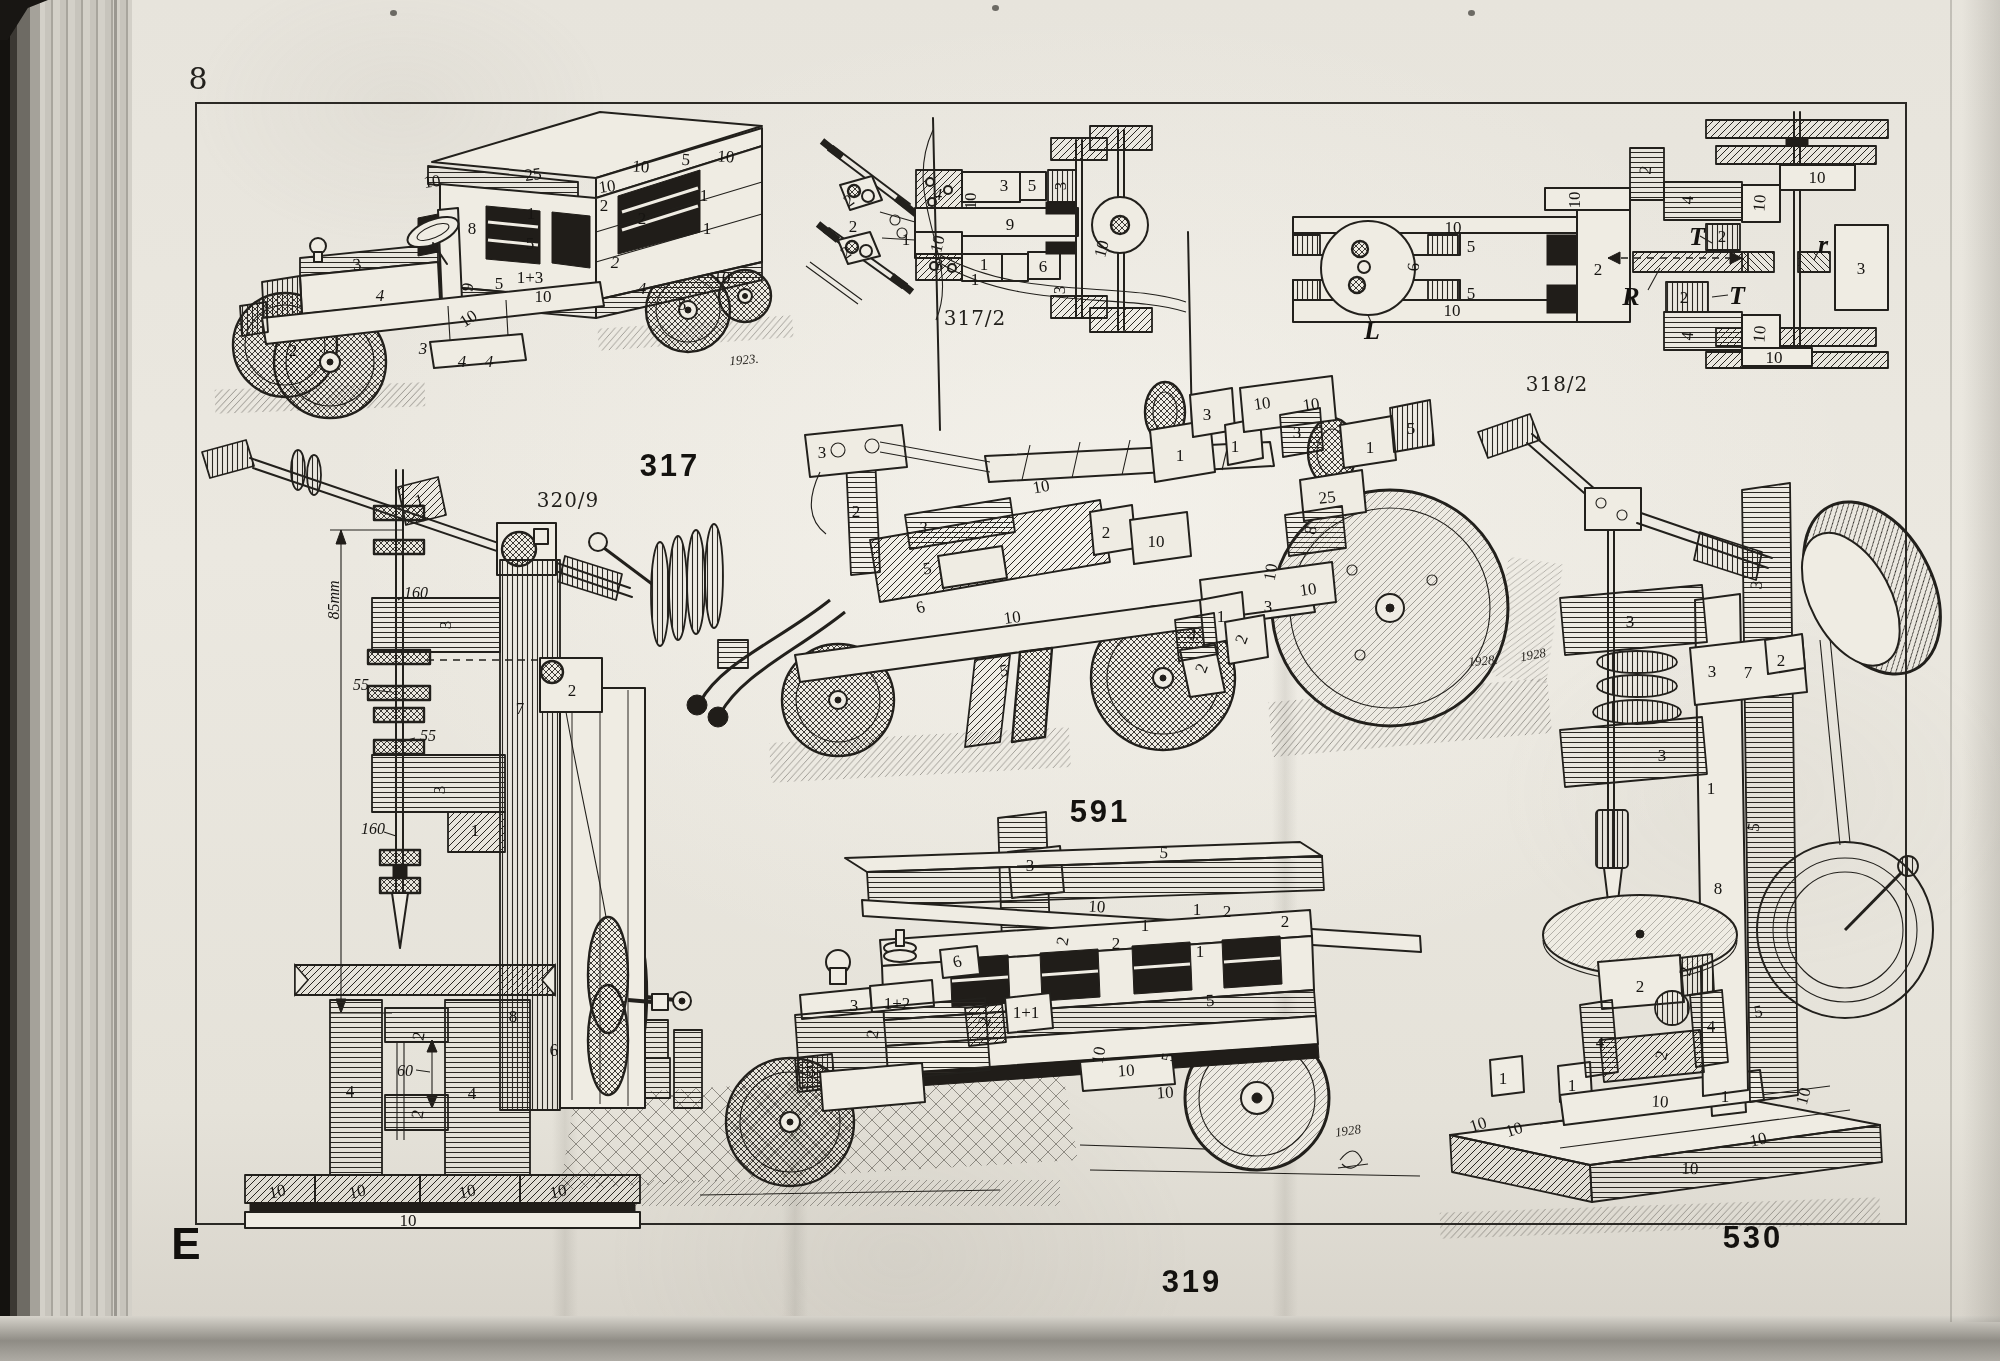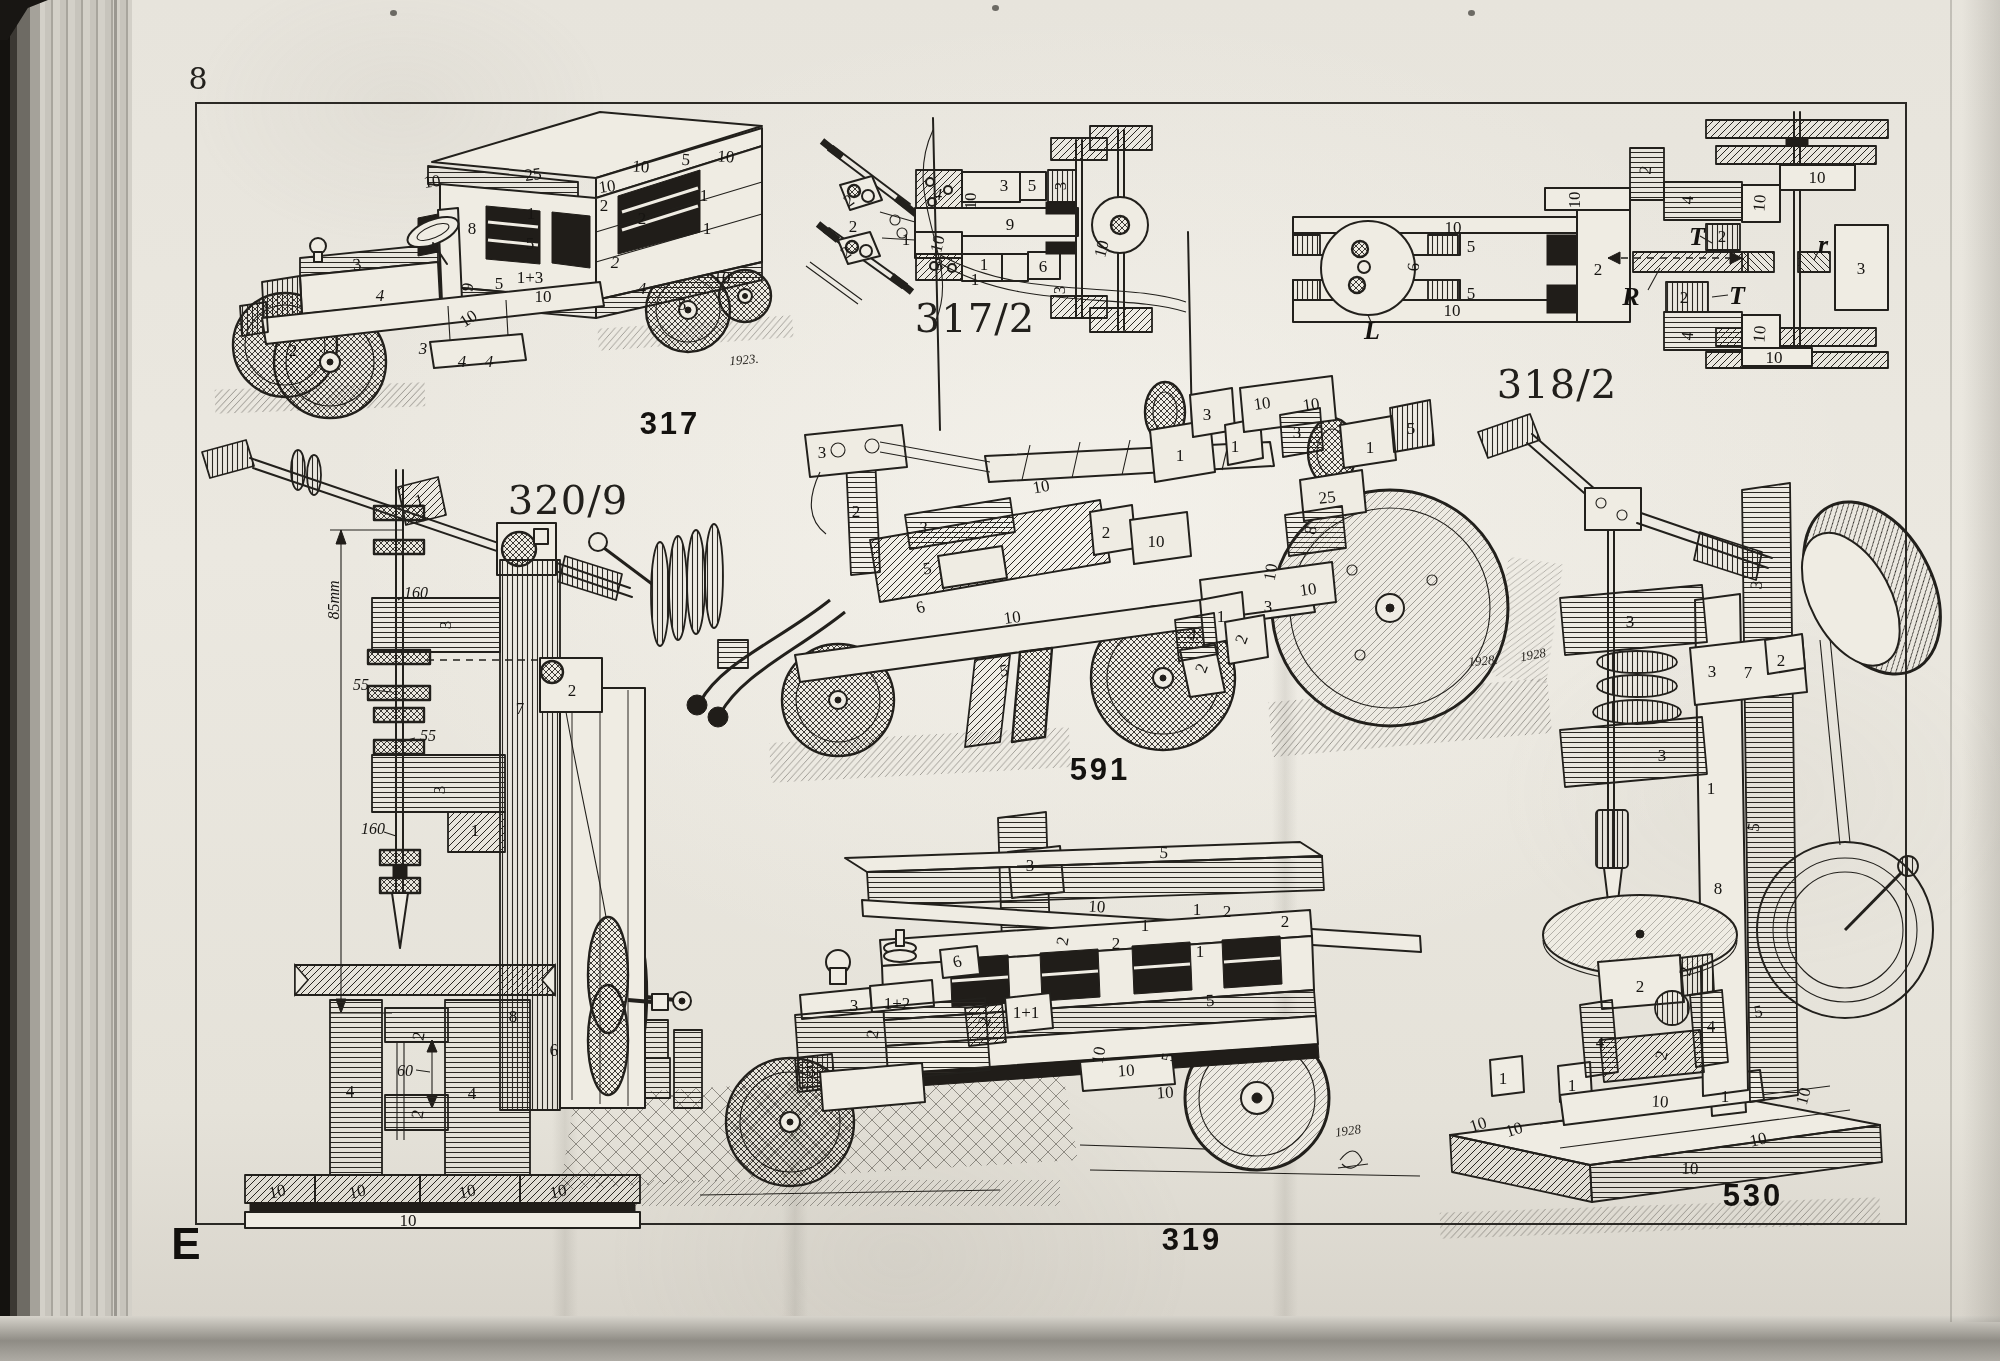--- a/index.html
+++ b/index.html
@@ -18,22 +18,22 @@
       linear-gradient(90deg,#14120f 0 10px,#3b3833 10px 17px,#6e6b64 17px 30px,#a5a29a 30px 40px,transparent 40px),
       repeating-linear-gradient(90deg,#c7c4bc 0 6px,#a8a59d 6px 8px,#d3d0c8 8px 15px);}
   .spine-crease{position:absolute;left:114px;top:0;width:3px;height:1361px;background:#6b6862;opacity:.55;}
   .bottom-edge{position:absolute;left:0;top:1316px;width:2000px;height:45px;
     background:linear-gradient(180deg,#d6d3cb 0%,#8f8c85 55%,#aeaba4 100%);}
   .right-crease{position:absolute;left:1950px;top:0;width:2px;height:1322px;background:#7d7a73;opacity:.35;}
   .right-band{position:absolute;left:1962px;top:0;width:38px;height:1322px;background:linear-gradient(90deg,rgba(0,0,0,0) ,rgba(120,116,108,.25));}
   .fold{position:absolute;width:26px;opacity:.12;background:linear-gradient(90deg,transparent,#5c5950,transparent);}
   .corner-mark{position:absolute;left:0;top:0;width:48px;height:40px;background:#181613;clip-path:polygon(0 0,100% 0,58% 20%,16% 100%,0 100%);}
   .speck{position:absolute;width:7px;height:6px;border-radius:50%;background:#2a2archive824;background:#2a2824;opacity:.65;}
-  .cap-bold{position:absolute;transform:translate(-50%,-50%);font-family:"Liberation Sans",sans-serif;font-weight:bold;font-size:31px;letter-spacing:3px;color:#14120f;}
-  .cap-serif{position:absolute;transform:translate(-50%,-50%);font-family:"DejaVu Serif",serif;font-size:40px;letter-spacing:1px;color:#22201c;}
+  .cap-bold{position:absolute;transform:translate(-50%,-50%);font-family:"Liberation Sans",sans-serif;font-weight:bold;font-size:31px;letter-spacing:3px;color:#14120f;margin-top:42px;}
+  .cap-serif{position:absolute;transform:translate(-50%,-50%);font-family:"DejaVu Serif",serif;font-size:20px;letter-spacing:1px;color:#22201c;}
   .pagenum{position:absolute;transform:translate(-50%,-50%);font-family:"DejaVu Serif",serif;font-size:30px;color:#22201c;}
   .sectionletter{position:absolute;transform:translate(-50%,-50%);font-family:"Liberation Sans",sans-serif;font-weight:bold;font-size:44px;color:#12100d;}
   svg{position:absolute;left:0;top:0;}
   .ln{fill: none;stroke:#22201c;stroke-width:2;stroke-linejoin:round;stroke-linecap:round;}
   .ln1{fill:none;stroke:#22201c;stroke-width:1.1;stroke-linejoin:round;}
   .ln3{fill:none;stroke:#22201c;stroke-width:3;stroke-linejoin:round;}
   .blk{fill:#efece3;stroke:#22201c;stroke-width:2;stroke-linejoin:round;}
   .hat{fill:url(#ph);stroke:#22201c;stroke-width:1.8;stroke-linejoin:round;}
   .hat2{fill:url(#ph2);stroke:#22201c;stroke-width:1.8;stroke-linejoin:round;}
   .crs{fill:url(#pc);stroke:#22201c;stroke-width:2.4;stroke-linejoin:round;}

